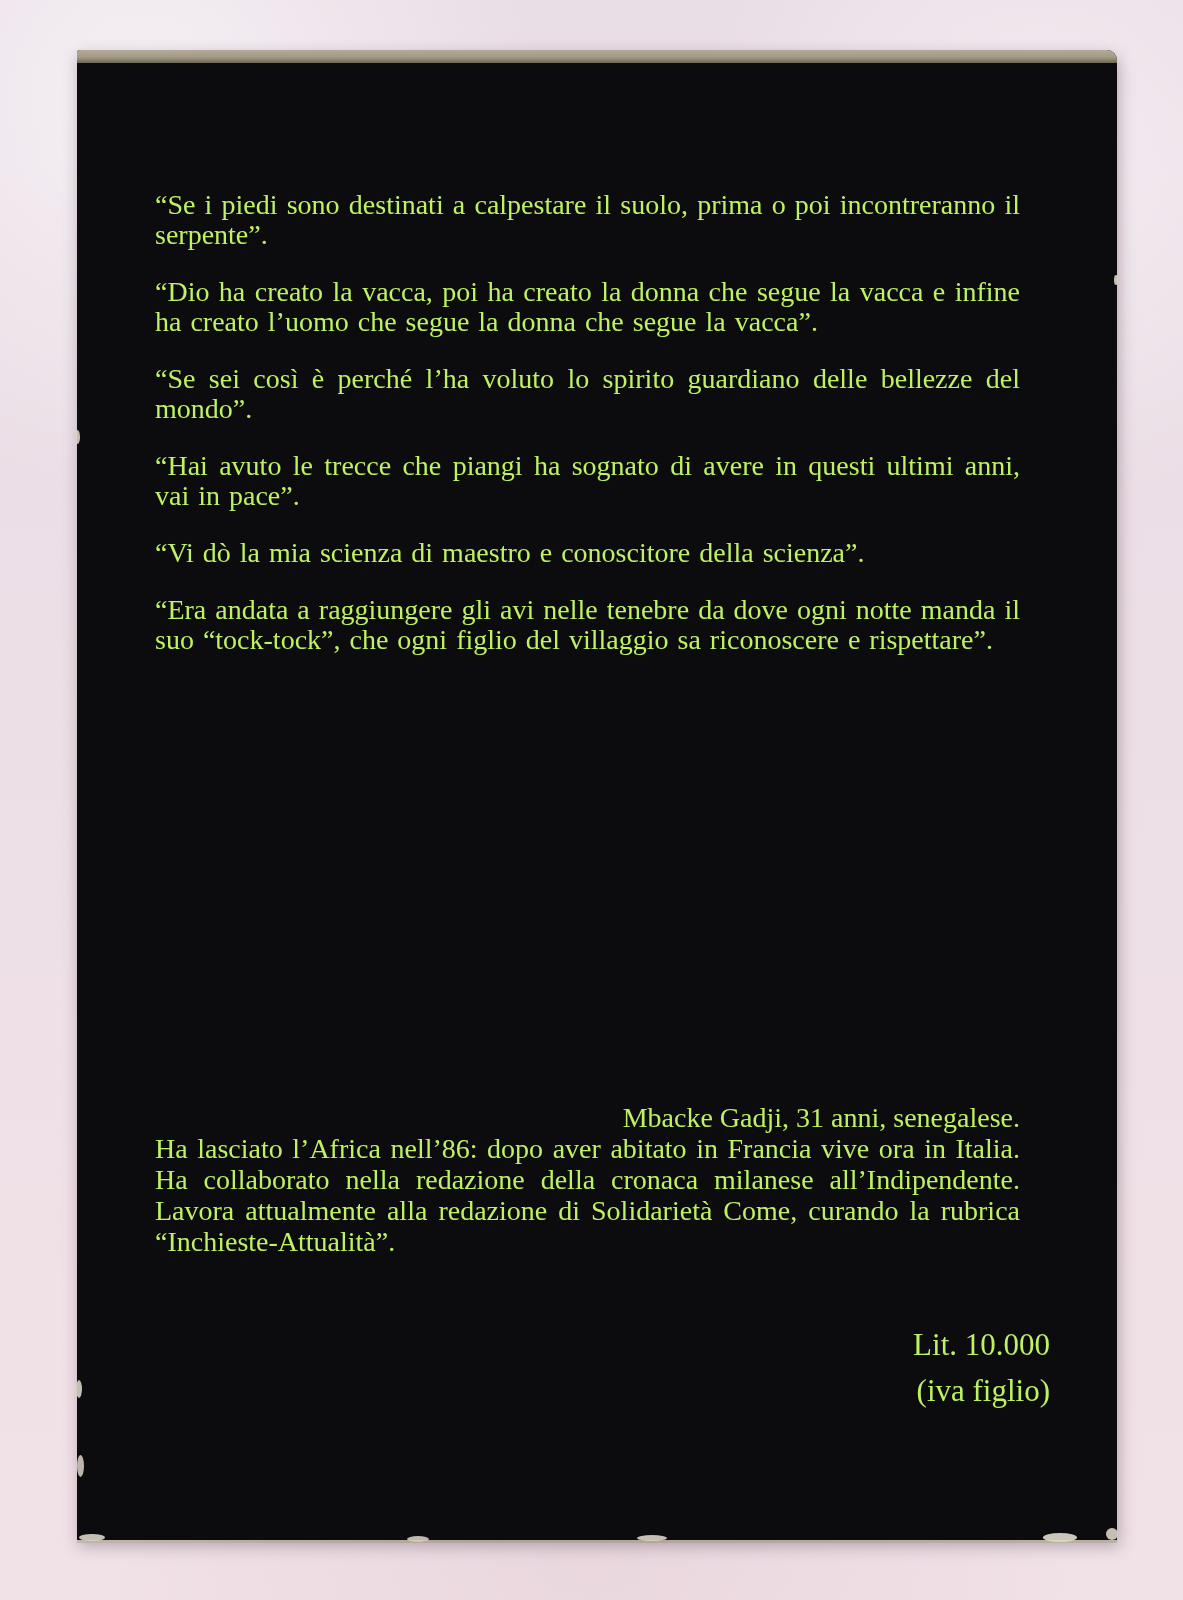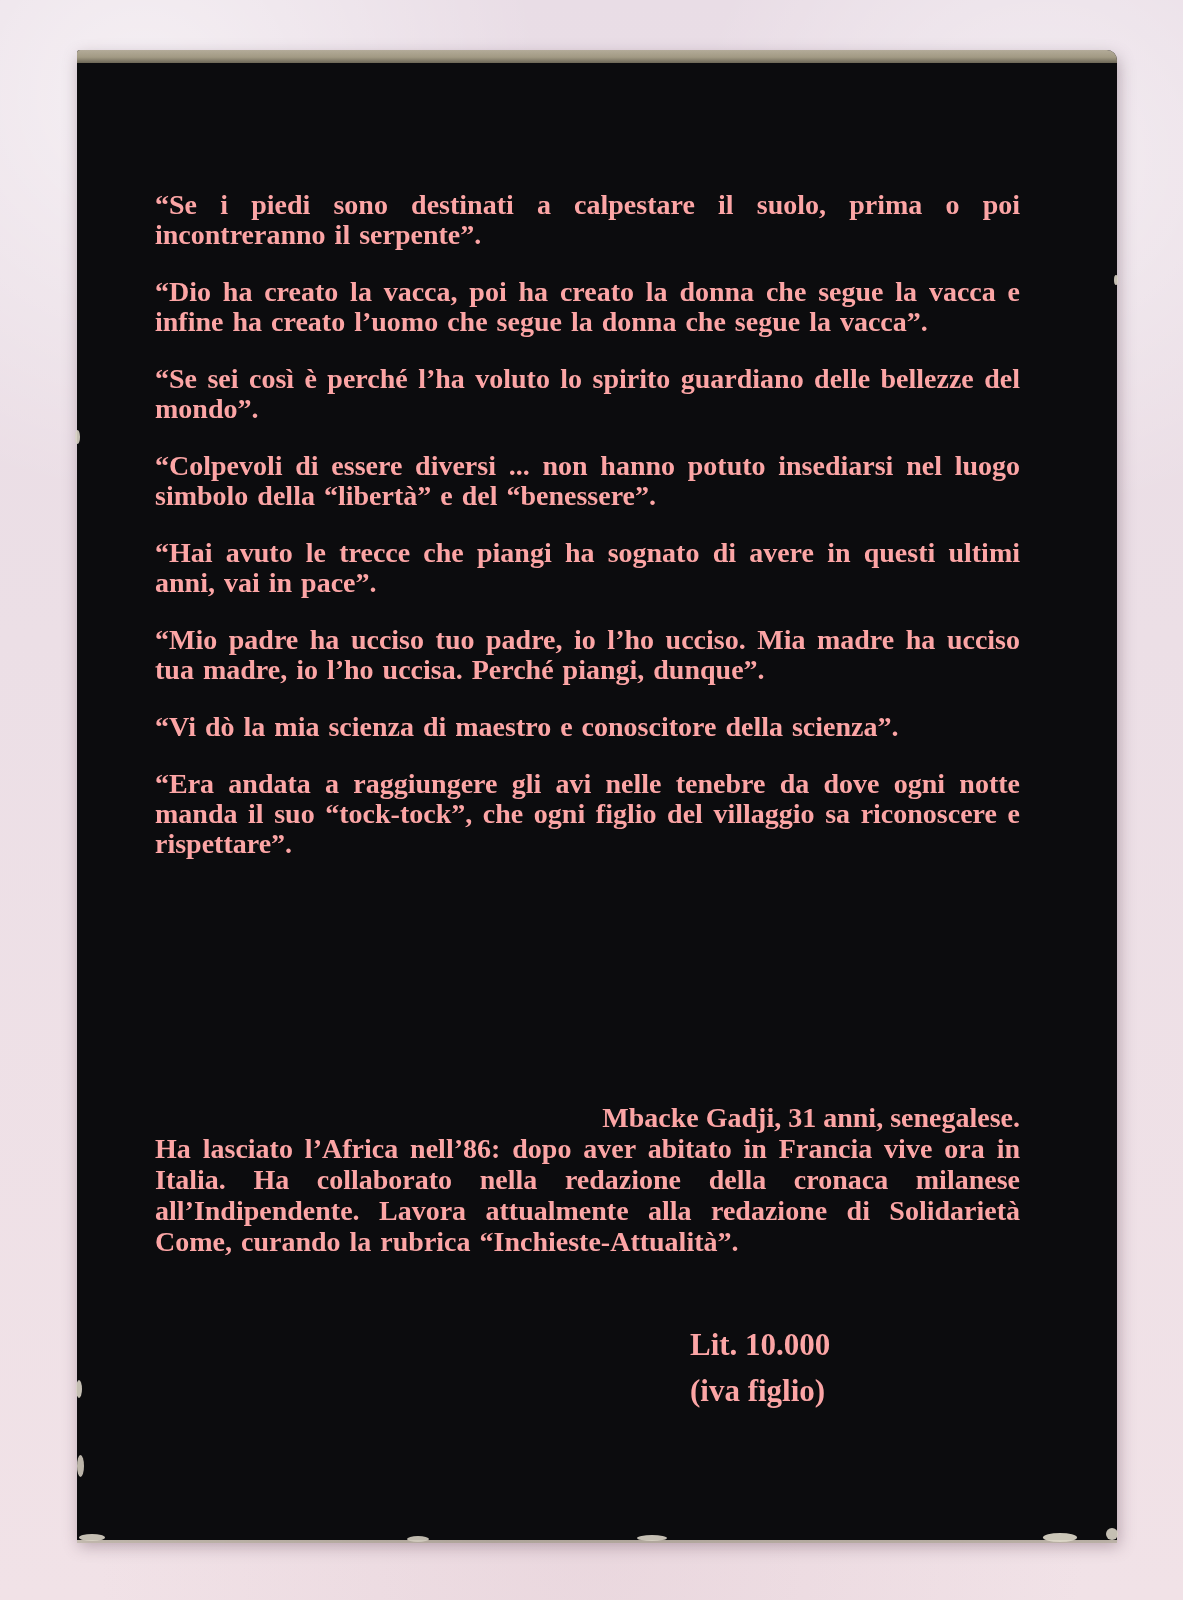--- a/index.html
+++ b/index.html
@@ -38,22 +38,22 @@
   .page-edge-top {
     position: absolute;
     top: 0; left: 0; right: 0;
     height: 13px;
     background: linear-gradient(180deg, #b3ab99 0%, #a29a84 55%, #6d6757 100%);
     border-top-right-radius: 10px;
     border-top-left-radius: 3px;
   }
   .cover-text {
     position: absolute;
-    color: #fca5a5;
-    font-weight: bold;
+    color: #bef264;
+    font-weight: normal;
   }
   .quotes {
     top: 140px;
     left: 78px;
     width: 865px;
     font-size: 28px;
     line-height: 30px;
   }
   .quotes p {
     margin: 0 0 27px 0;
@@ -67,21 +67,21 @@
     width: 865px;
     font-size: 28px;
     line-height: 31px;
   }
   .bio-first-line { text-align: right; }
   .bio-rest { text-align: justify; word-spacing: 2px; }
   .price {
     top: 1272px;
     left: 613px;
     width: 360px;
-    text-align: left;
+    text-align: right;
     font-size: 31px;
     line-height: 46px;
   }
   
   .wear {
     position: absolute;
     background: #d9d3c5;
     border-radius: 50%;
     opacity: 0.9;
   }
@@ -107,23 +107,21 @@
 
 <div class="backdrop-texture"></div>
 
 <div class="book">
   <div class="page-edge-top"></div>
 
   <div class="cover-text quotes">
     <p>“Se i piedi sono destinati a calpestare il suolo, prima o poi incontreranno il serpente”.</p>
     <p>“Dio ha creato la vacca, poi ha creato la donna che segue la vacca e infine ha creato l’uomo che segue la donna che segue la vacca”.</p>
     <p>“Se sei così è perché l’ha voluto lo spirito guardiano delle bellezze del mondo”.</p>
-    <p>“Colpevoli di essere diversi ... non hanno potuto insediarsi nel luogo simbolo della “libertà” e del “benessere”.</p>
     <p>“Hai avuto le trecce che piangi ha sognato di avere in questi ultimi anni, vai in pace”.</p>
-    <p>“Mio padre ha ucciso tuo padre, io l’ho ucciso. Mia madre ha ucciso tua madre, io l’ho uccisa. Perché piangi, dunque”.</p>
     <p>“Vi dò la mia scienza di maestro e conoscitore della scienza”.</p>
     <p>“Era andata a raggiungere gli avi nelle tenebre da dove ogni notte manda il suo “tock-tock”, che ogni figlio del villaggio sa riconoscere e rispettare”.</p>
   </div>
 
   <div class="cover-text bio">
     <div class="bio-first-line">Mbacke Gadji, 31 anni, senegalese.</div>
     <div class="bio-rest">Ha lasciato l’Africa nell’86: dopo aver abitato in Francia vive ora in Italia. Ha collaborato nella redazione della cronaca milanese all’Indipendente. Lavora attualmente alla redazione di Solidarietà Come, curando la rubrica “Inchieste-Attualità”.</div>
   </div>
 
   <div class="cover-text price">

